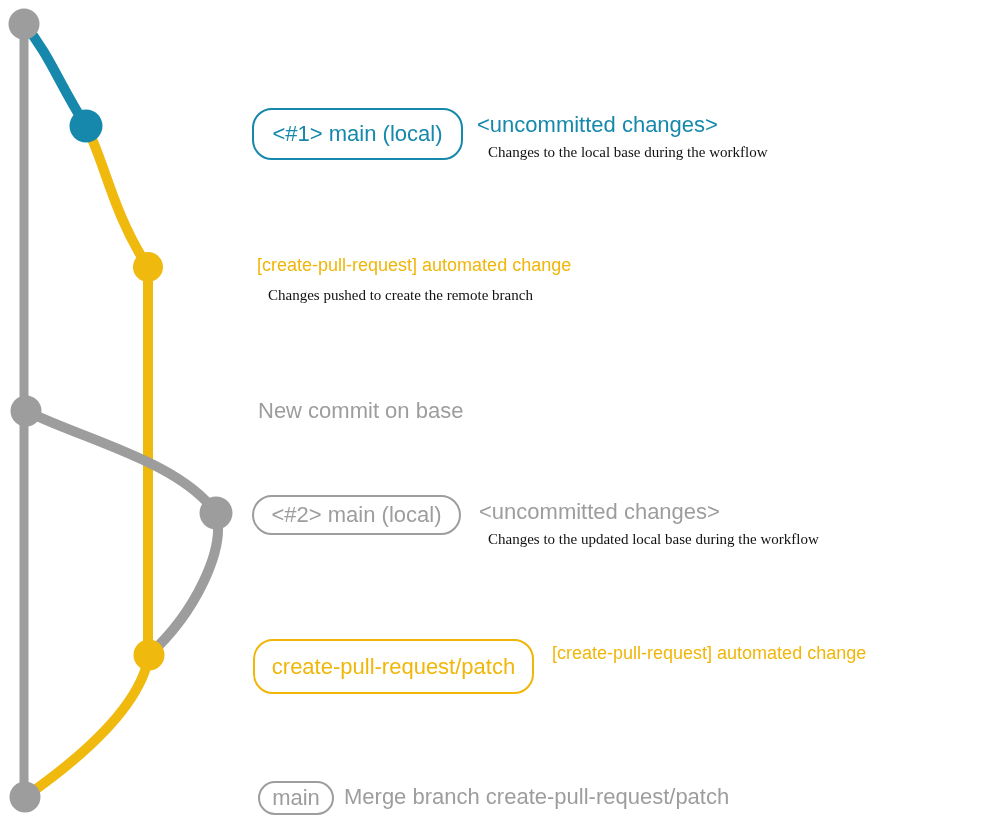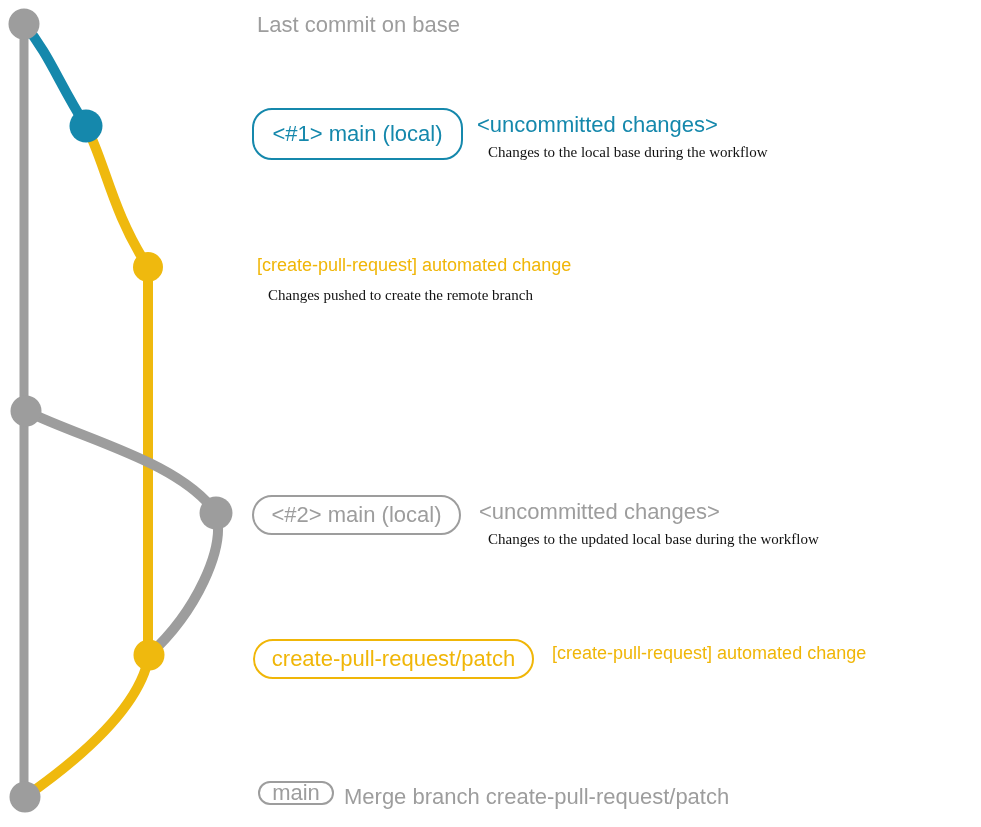--- a/index.html
+++ b/index.html
@@ -74,33 +74,33 @@
 
     <circle cx="24" cy="24" r="15.5" fill="#9d9d9d"></circle>
     <circle cx="86" cy="126" r="16.5" fill="#1588ac"></circle>
     <circle cx="148" cy="267" r="15" fill="#efb90e"></circle>
     <circle cx="26" cy="411" r="15.5" fill="#9d9d9d"></circle>
     <circle cx="216" cy="513" r="16.5" fill="#9d9d9d"></circle>
     <circle cx="149" cy="655" r="15.5" fill="#efb90e"></circle>
     <circle cx="25" cy="797" r="15.5" fill="#9d9d9d"></circle>
   </svg>
 
-  <div class="abs gray-label" style="left:257px; top:12px;">Last commit on base</div>
 
   <div class="abs badge badge-teal" style="left:252px; top:108px; width:211px; height:52px;">&lt;#1&gt; main (local)</div>
   <div class="abs teal-text" style="left:477px; top:112px;">&lt;uncommitted changes&gt;</div>
   <div class="abs note" style="left:488px; top:144px;">Changes to the local base during the workflow</div>
 
   <div class="abs yellow-text" style="left:257px; top:255px;">[create-pull-request] automated change</div>
   <div class="abs note" style="left:268px; top:287px;text-align:right;">Changes pushed to create the remote branch</div>
 
+  <div class="abs gray-label" style="left:258px; top:398px;">New commit on base</div>
 
   <div class="abs badge badge-gray" style="left:252px; top:495px; width:209px; height:40px;">&lt;#2&gt; main (local)</div>
   <div class="abs gray-label" style="left:479px; top:499px;">&lt;uncommitted changes&gt;</div>
   <div class="abs note" style="left:488px; top:531px;">Changes to the updated local base during the workflow</div>
 
-  <div class="abs badge badge-yellow" style="left:253px; top:639px; width:281px; height:40px;">create-pull-request/patch</div>
+  <div class="abs badge badge-yellow" style="left:253px; top:639px; width:281px; height:55px;">create-pull-request/patch</div>
   <div class="abs yellow-text" style="left:552px; top:643px;">[create-pull-request] automated change</div>
 
-  <div class="abs badge badge-gray" style="left:258px; top:781px; width:76px; height:24px; border-radius:17px;">main</div>
+  <div class="abs badge badge-gray" style="left:258px; top:781px; width:76px; height:34px; border-radius:17px;">main</div>
   <div class="abs gray-label" style="left:344px; top:784px;">Merge branch create-pull-request/patch</div>
 
 </div>
 
 </body></html>

